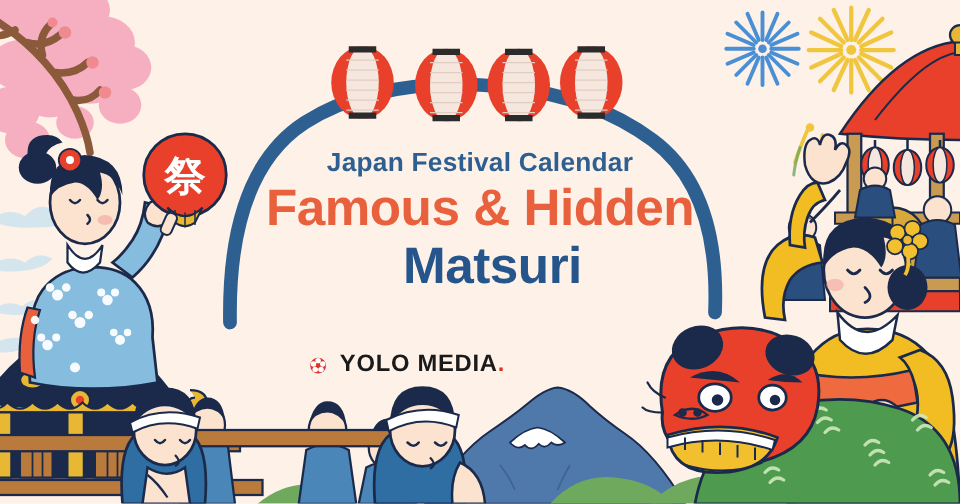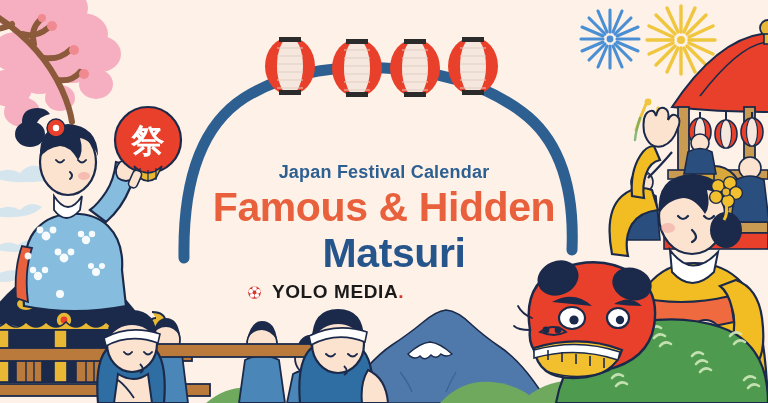--- a/index.html
+++ b/index.html
@@ -19,26 +19,25 @@
   
   #text-block {
     position:absolute;
     left:0; top:118px;
     width:768px;
     text-align:center;
     z-index:40;
     pointer-events:none;
   }
   #eyebrow {
-    font-size:18px;
+    font-size:21px;
     font-weight:bold;
     letter-spacing:.2px;
     color:#2d5f91;
     line-height:1.2;
-    margin-top:44px;
   }
   #headline {
     margin-top:1px;
     font-size:41px;
     font-weight:bold;
     line-height:1.12;
     letter-spacing:-.4px;
   }
   #headline .l1 { color:#e8603c; display:block; }
   #headline .l2 { color:#26558c; display:block;padding-left:20px; }

